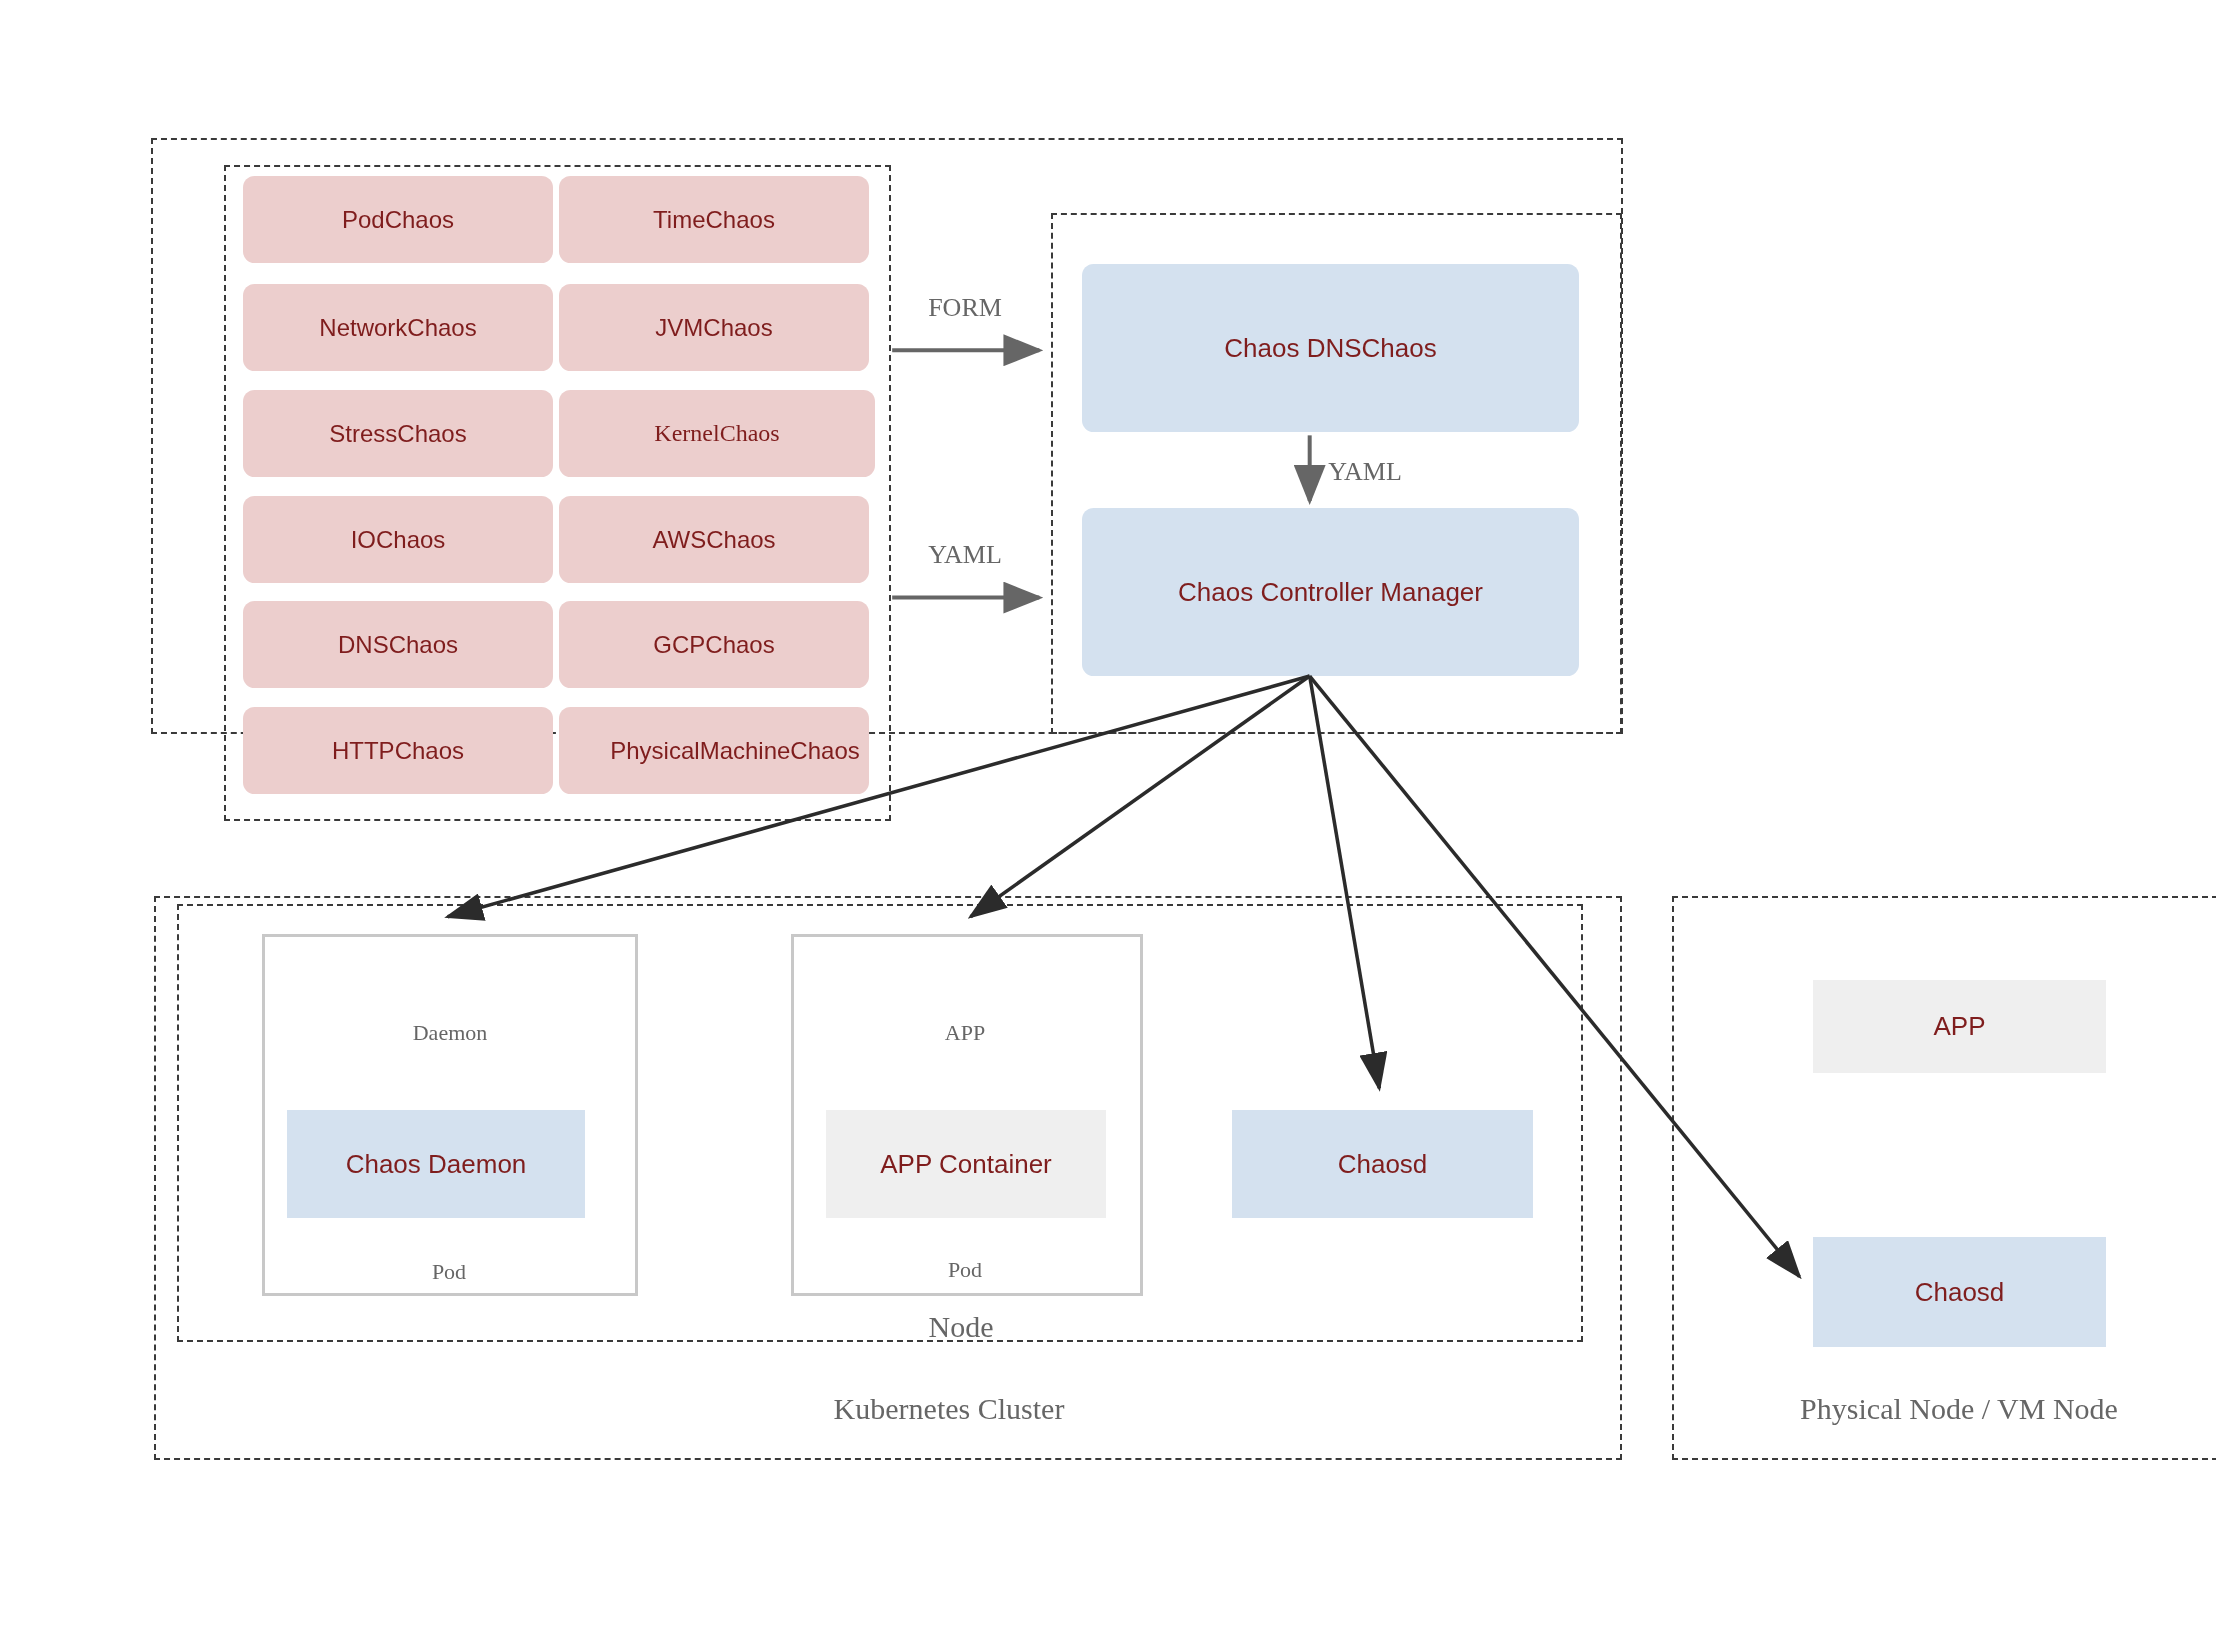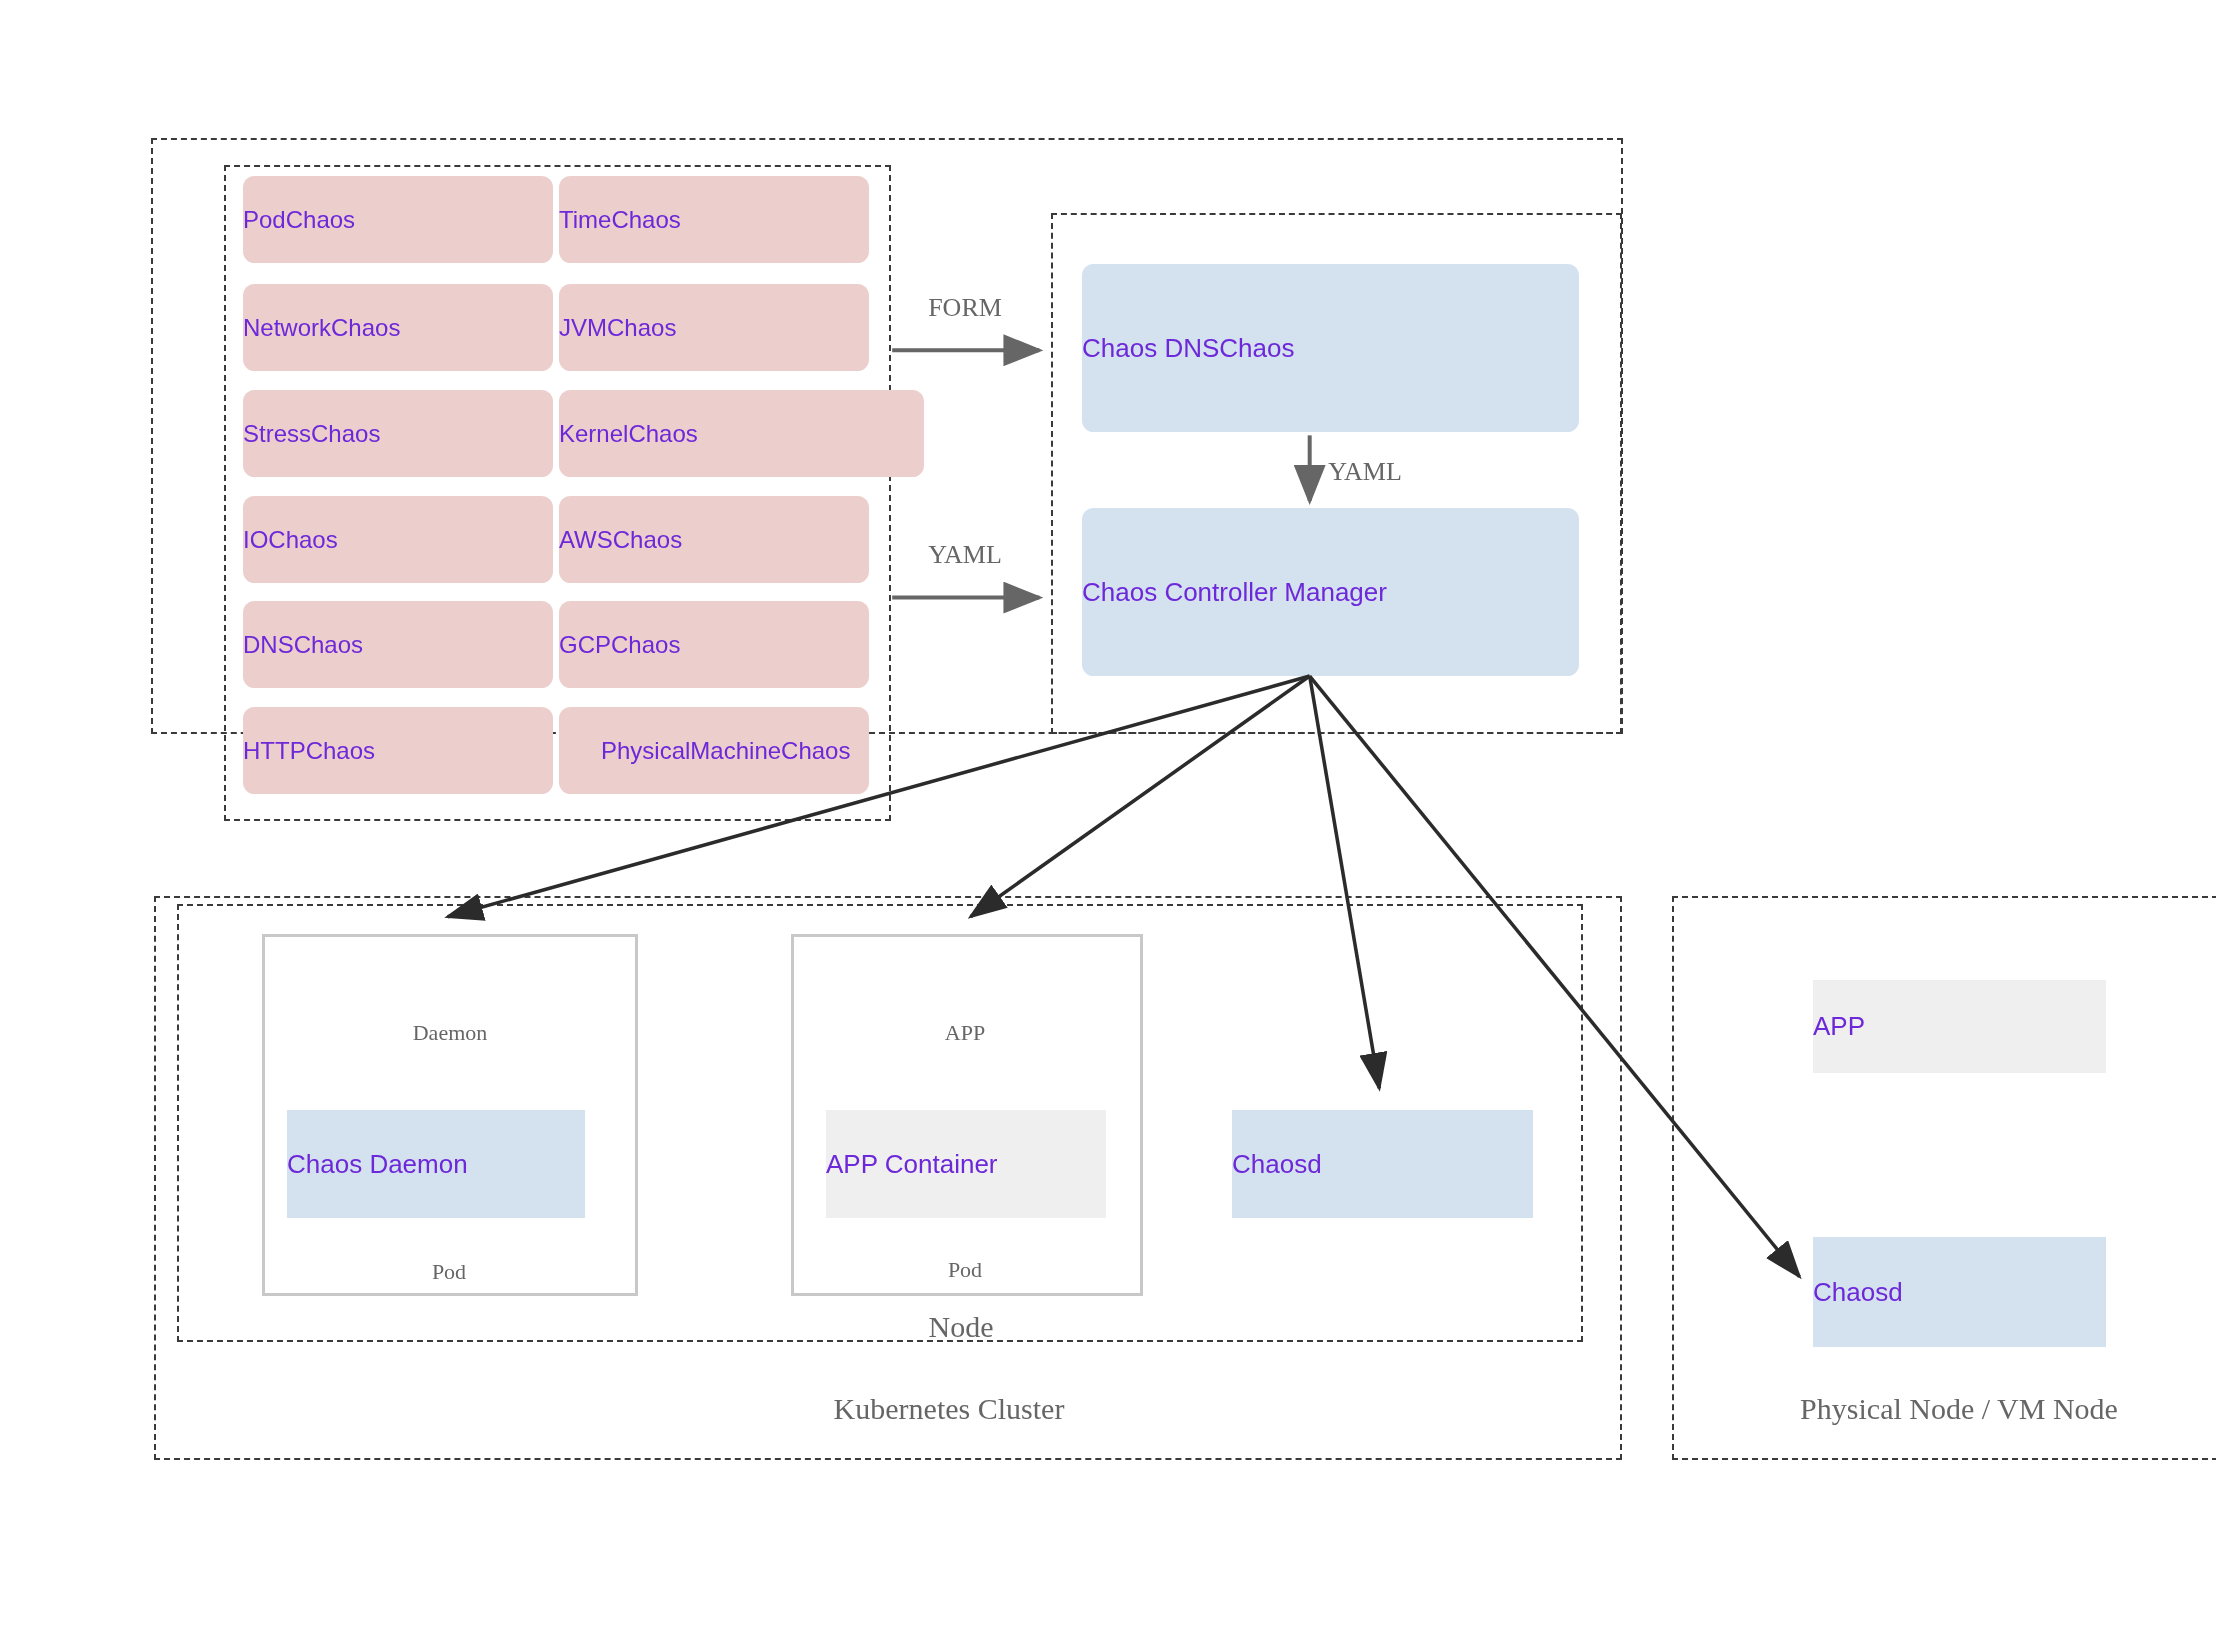--- a/index.html
+++ b/index.html
@@ -36,23 +36,23 @@
     border: 3.1px solid #c8c8c8;
     box-sizing: border-box;
     background: #ffffff;
   }
   
   .node-box {
     position: absolute;
     box-sizing: border-box;
     display: flex;
     align-items: center;
-    justify-content: flex-start;
+    justify-content: center;
     text-align: center;
-    color: #6d28d9;
+    color: #7f1d1d;
   }
   .node-box.pink {
     background: #eccecd;
     border-radius: 11.5px;
   }
   .node-box.blue {
     background: #d4e1ef;
   }
   .node-box.blue.rounded {
     border-radius: 11.5px;
@@ -102,21 +102,21 @@
   <div class="node-box pink t-chaos" style="left:243px; top:707px; width:310px; height:87px;">
     <span>HTTPChaos</span>
   </div>
 
   <div class="node-box pink t-chaos" style="left:559px; top:176px; width:310px; height:87px;">
     <span>TimeChaos</span>
   </div>
   <div class="node-box pink t-chaos" style="left:559px; top:284px; width:310px; height:87px;">
     <span>JVMChaos</span>
   </div>
-  <div class="node-box pink t-chaos" style="left:559px; top:390px; width:365px; height:87px;">
+  <div class="node-box pink t-chaos" style="left:559px; top:390px; width:316px; height:87px;font-family:Liberation Serif, serif;">
     <span>KernelChaos</span>
   </div>
   <div class="node-box pink t-chaos" style="left:559px; top:496px; width:310px; height:87px;">
     <span>AWSChaos</span>
   </div>
   <div class="node-box pink t-chaos" style="left:559px; top:601px; width:310px; height:87px;">
     <span>GCPChaos</span>
   </div>
   <div class="node-box pink t-chaos" style="left:559px; top:707px; width:310px; height:87px;padding-left:42px;">
     <span>PhysicalMachineChaos</span>

